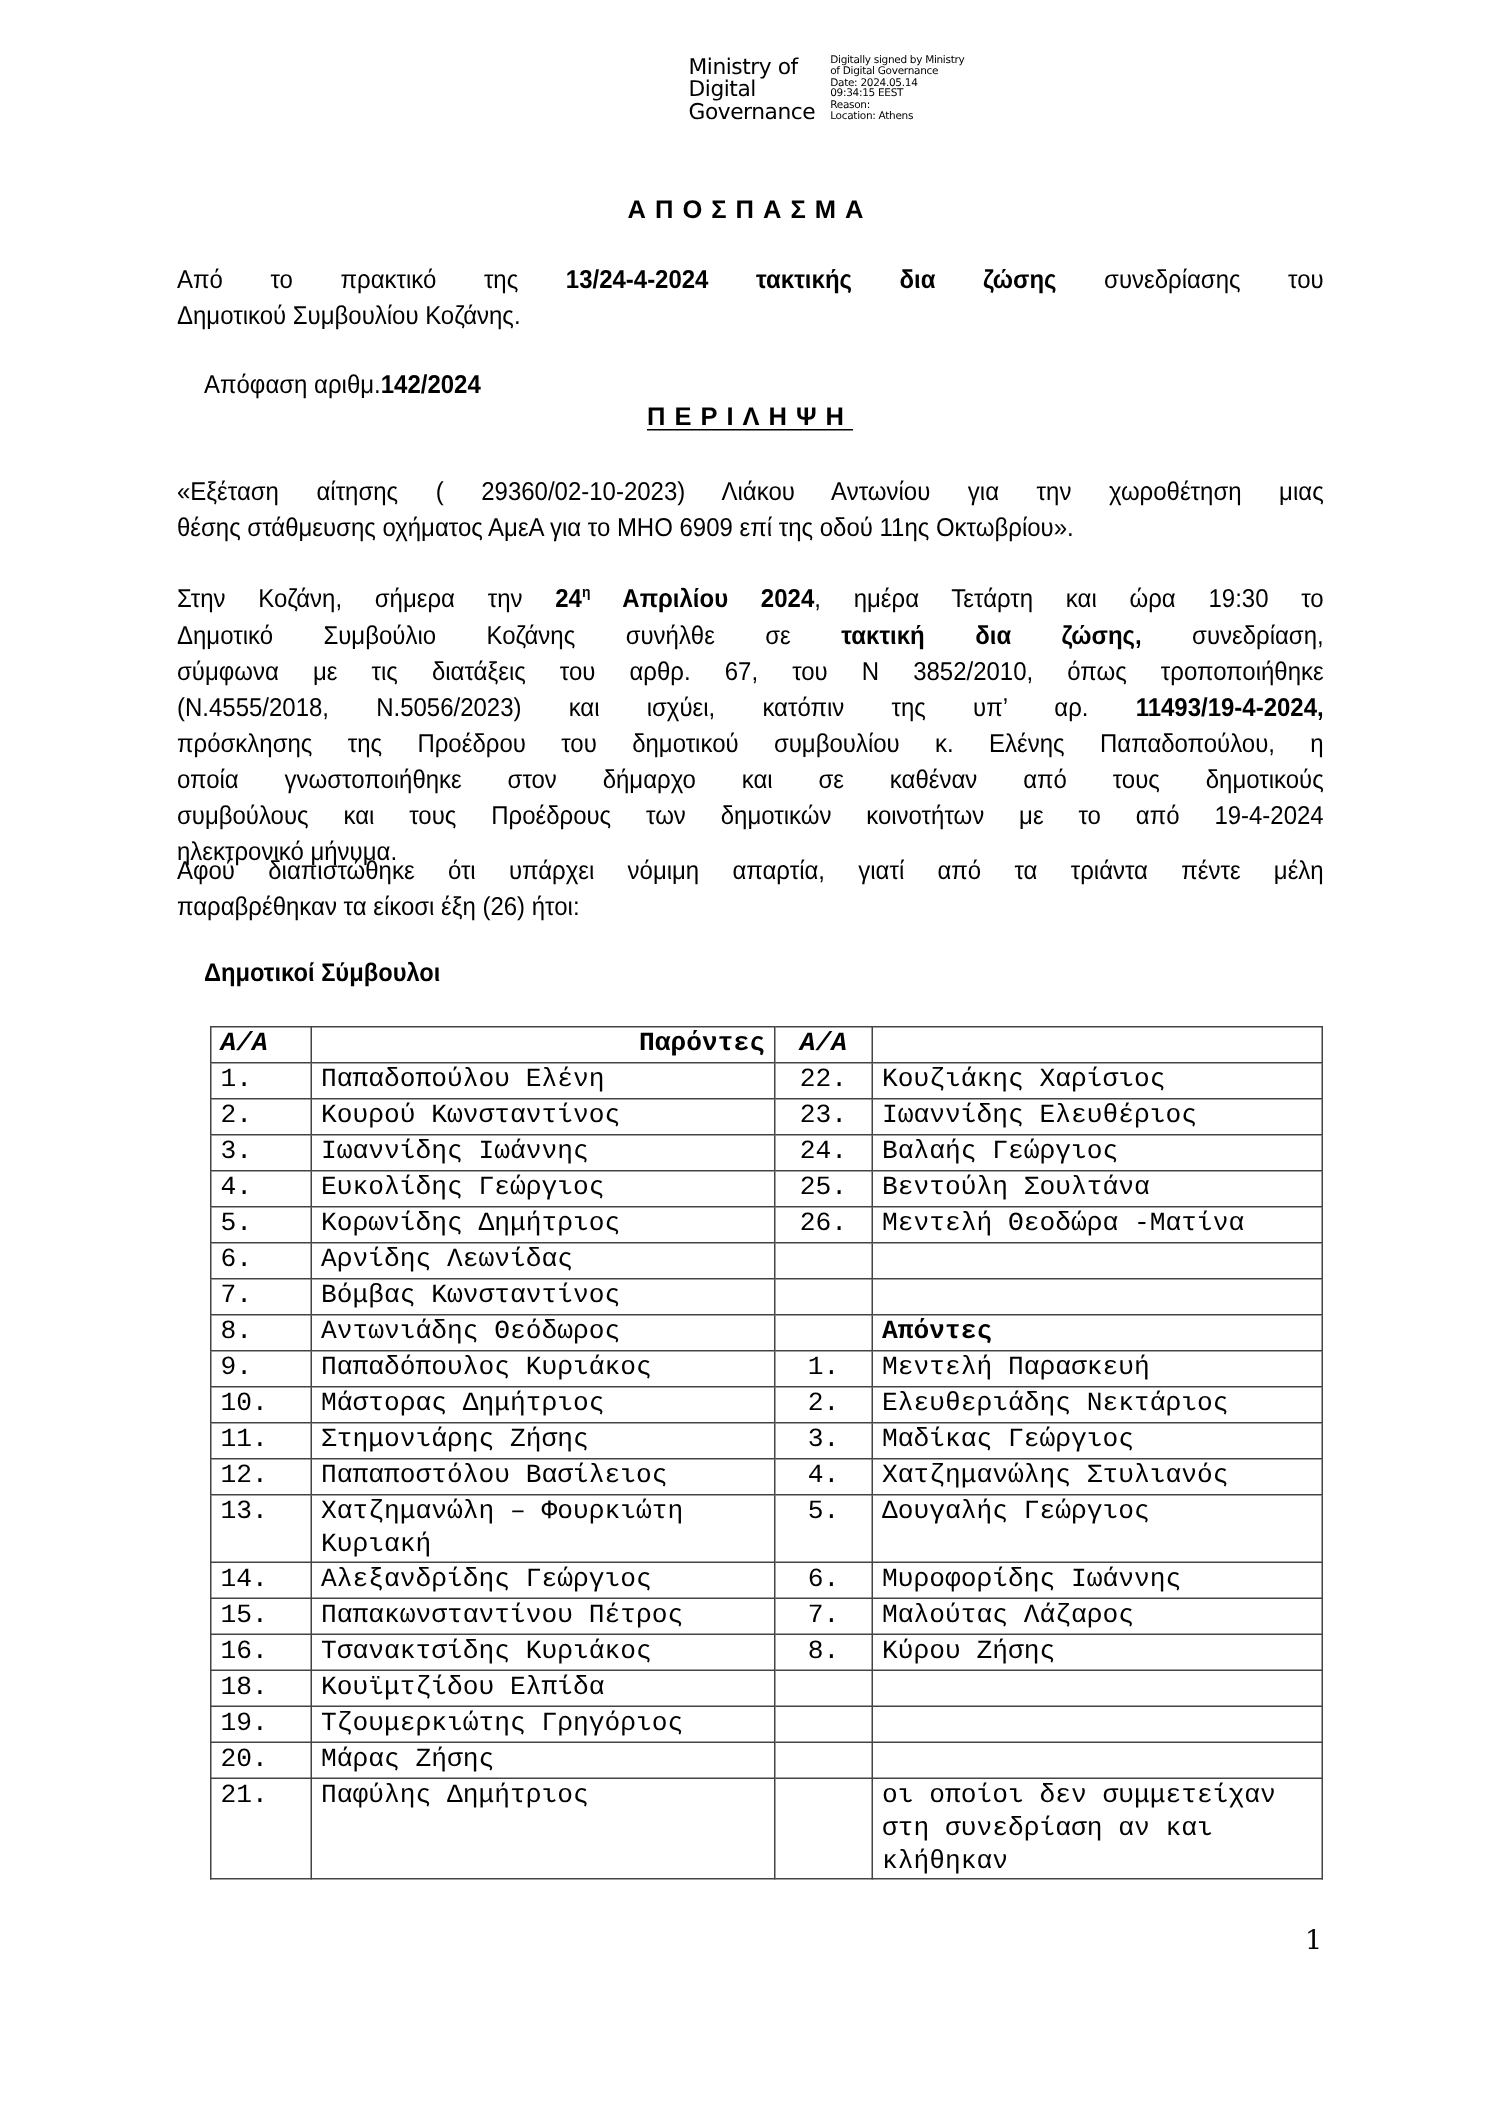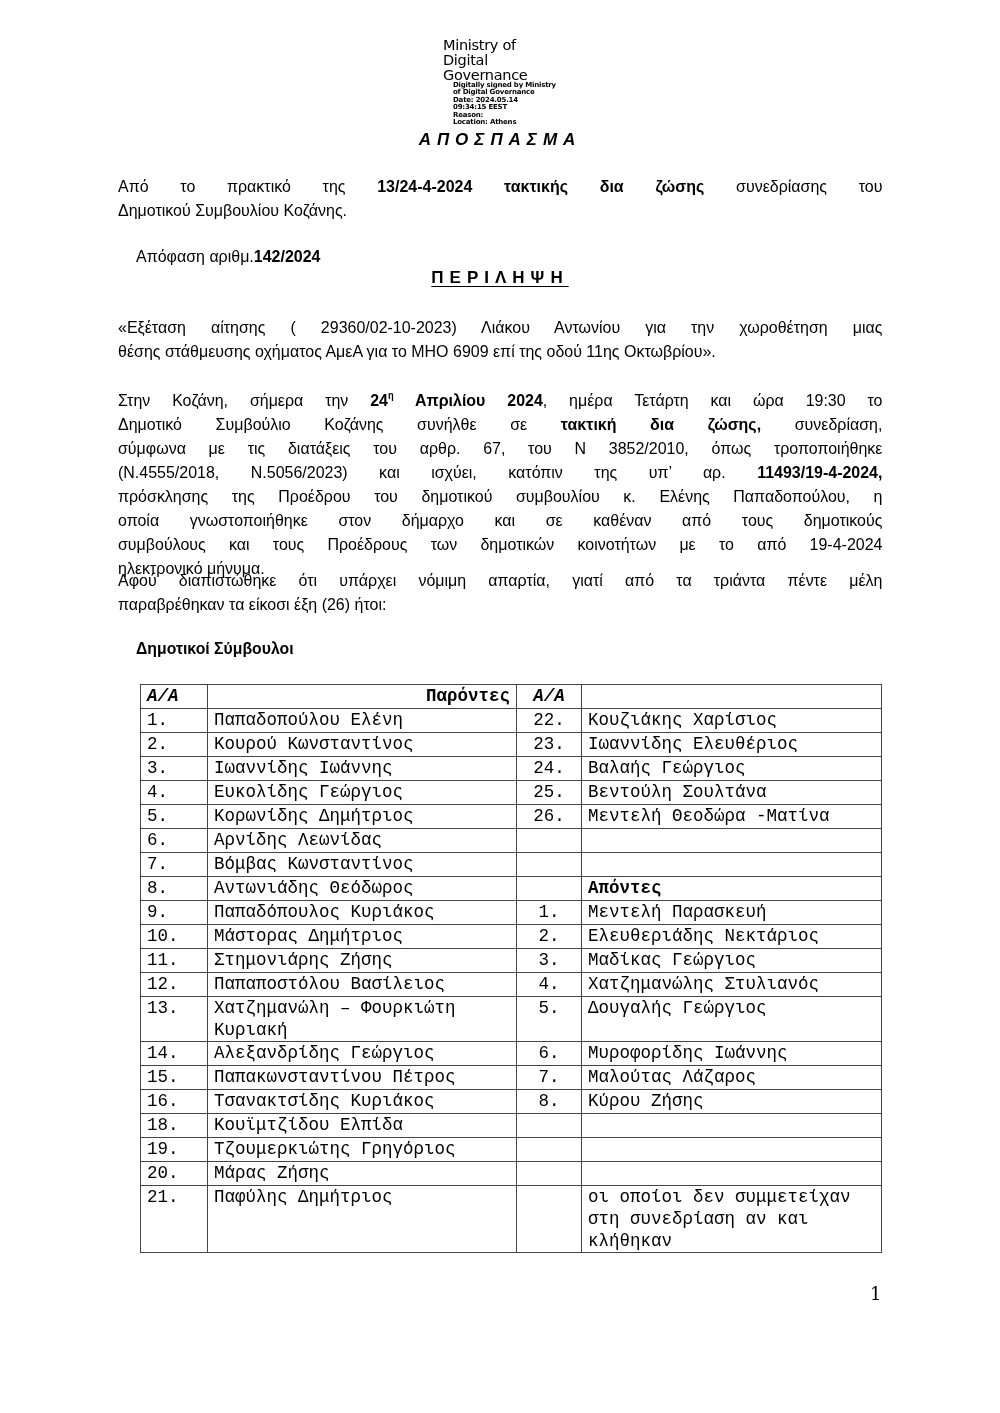--- a/index.html
+++ b/index.html
@@ -1,25 +1,25 @@
 <!DOCTYPE html>
 <html><head>
 <meta charset="utf-8">
 <style>
   html, body { margin: 0; padding: 0; background: #ffffff; }
   body {
     width: 1000px; height: 1413px; position: relative; overflow: hidden;
     font-family: "Liberation Sans", sans-serif; color: #000;
   }
-  .stamp { position: absolute; left: 443px; top: 38px; display: flex; align-items: flex-start; flex-direction: column; }
+  .stamp { position: absolute; left: 459px; top: 38px; display: flex; align-items: flex-start; }
   .stamp-name { font-size: 14.5px; line-height: 15px; font-family: "DejaVu Sans", sans-serif; letter-spacing: -0.3px; }
-  .stamp-meta { margin-left: 10px; font-size: 7px; line-height: 7.4px; font-family: "DejaVu Sans", sans-serif; margin-top: -1px; letter-spacing: -0.2px; font-weight: bold; }
+  .stamp-meta { margin-left: 10px; font-size: 7px; line-height: 7.4px; font-family: "DejaVu Sans", sans-serif; margin-top: -1px; letter-spacing: -0.2px; }
 
   .title { position: absolute; left: 0; width: 1000px; text-align: center; font-weight: bold; font-size: 17px; letter-spacing: 6px; }
-  .title-main { top: 130px; font-style: italic; }
+  .title-main { top: 130px; }
   .title-summary { top: 268px; text-decoration: underline; text-underline-offset: 3px; }
 
   .para { position: absolute; left: 118px; width: 764px; font-size: 17.2px; line-height: 24px; text-align: justify; transform: scaleX(0.93); transform-origin: left top; width: 822px; }
   .p1 { top: 174px; }
   .p-decision { top: 244px; left: 136px; }
   .p-subject { top: 315px; }
   .p-body { top: 384px; }
   .p-quorum { top: 568px; }
   .b { font-weight: bold; }
   sup { font-size: 10px; font-weight: bold; }

